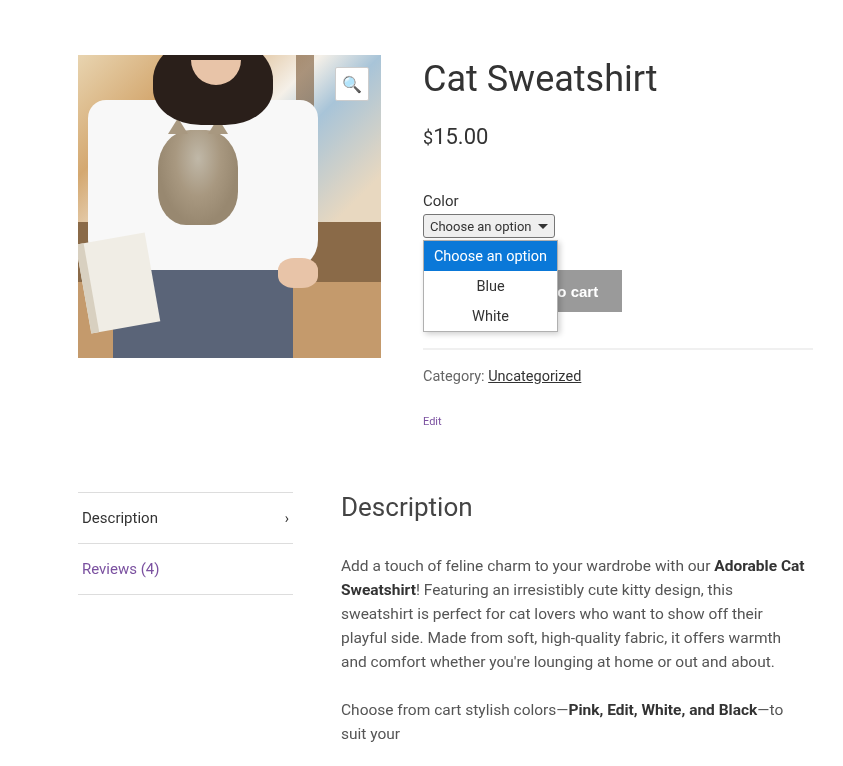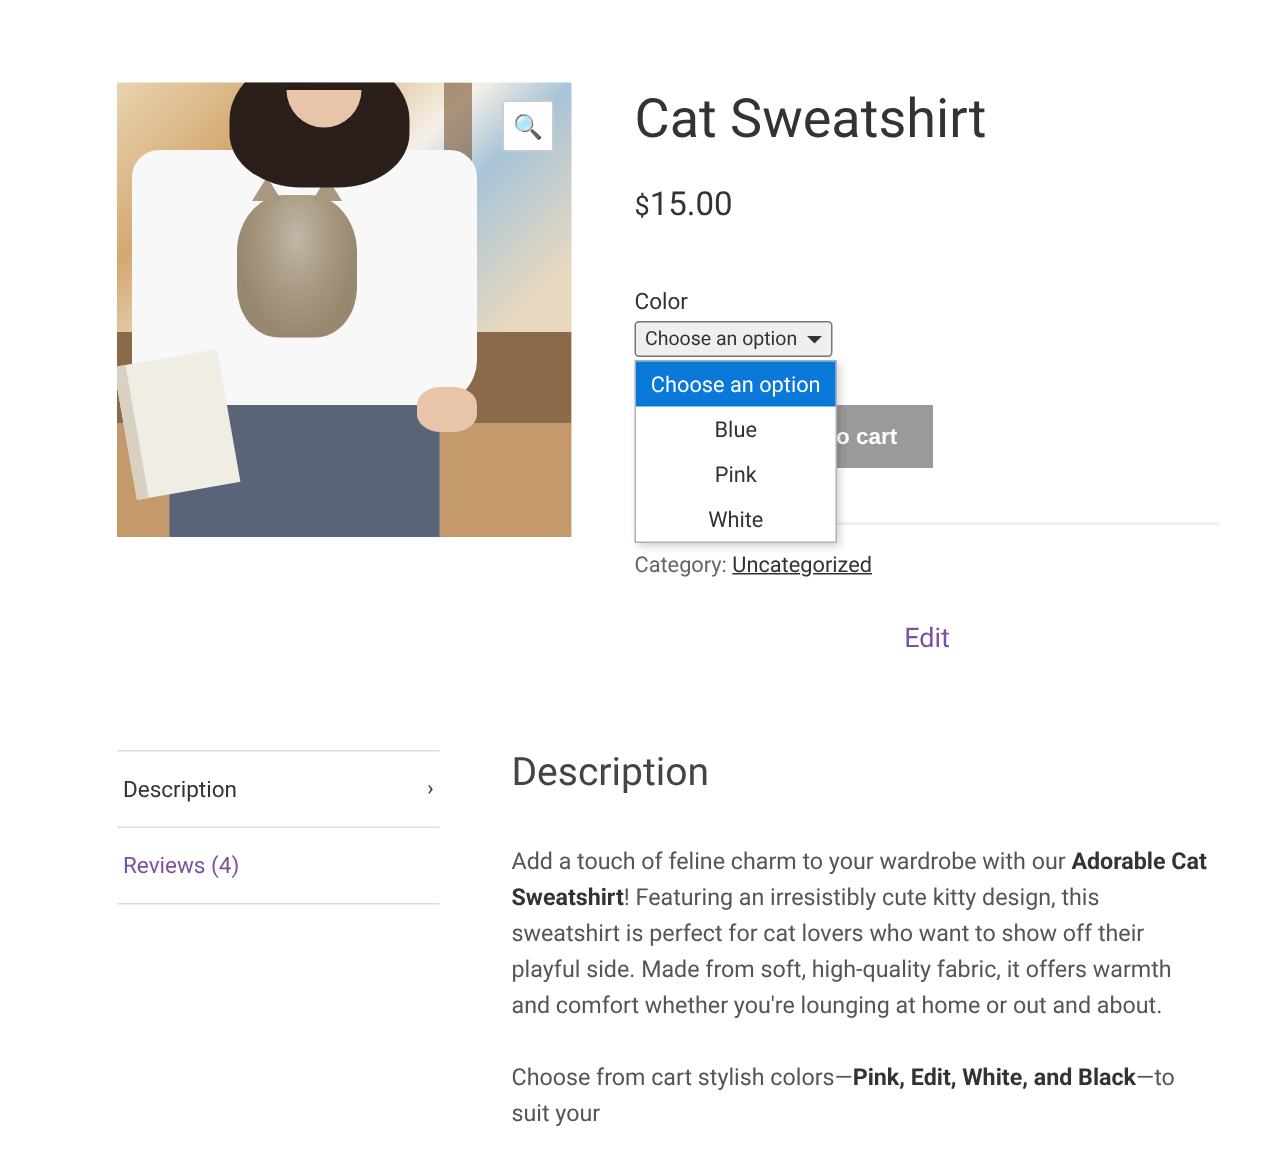--- a/index.html
+++ b/index.html
@@ -261,23 +261,22 @@
       margin-bottom: 2px;
     }
     .meta a {
       color: #333;
       text-decoration: underline;
     }
     .edit-link {
       display: block;
       margin-top: 30px;
       color: #7b51a0;
-      font-size: 18px;
+      font-size: 11px;
       text-decoration: none;
-      text-align: center;
     }
     
     .tabs-section {
       padding: 0 30px 0 78px;
       display: flex;
       gap: 48px;
       margin-top: 64px;
     }
     .tabs-col {
       width: 215px;
@@ -350,21 +349,20 @@
     </div>
 
     <div class="option-label">Color</div>
     <div class="select-wrap">
       <div class="select-box">
         <span>Choose an option</span>
       </div>
       <div class="dropdown">
         <div class="dropdown-item highlight">Choose an option</div>
         <div class="dropdown-item">Blue</div>
-        <div class="dropdown-item">Pink</div>
         <div class="dropdown-item">White</div>
       </div>
     </div>
 
     <div class="cart-row">
       <input class="qty-input" type="text" value="1" style="">
       <button class="add-to-cart">Add to cart</button>
     </div>
 
     <div class="divider"></div>

